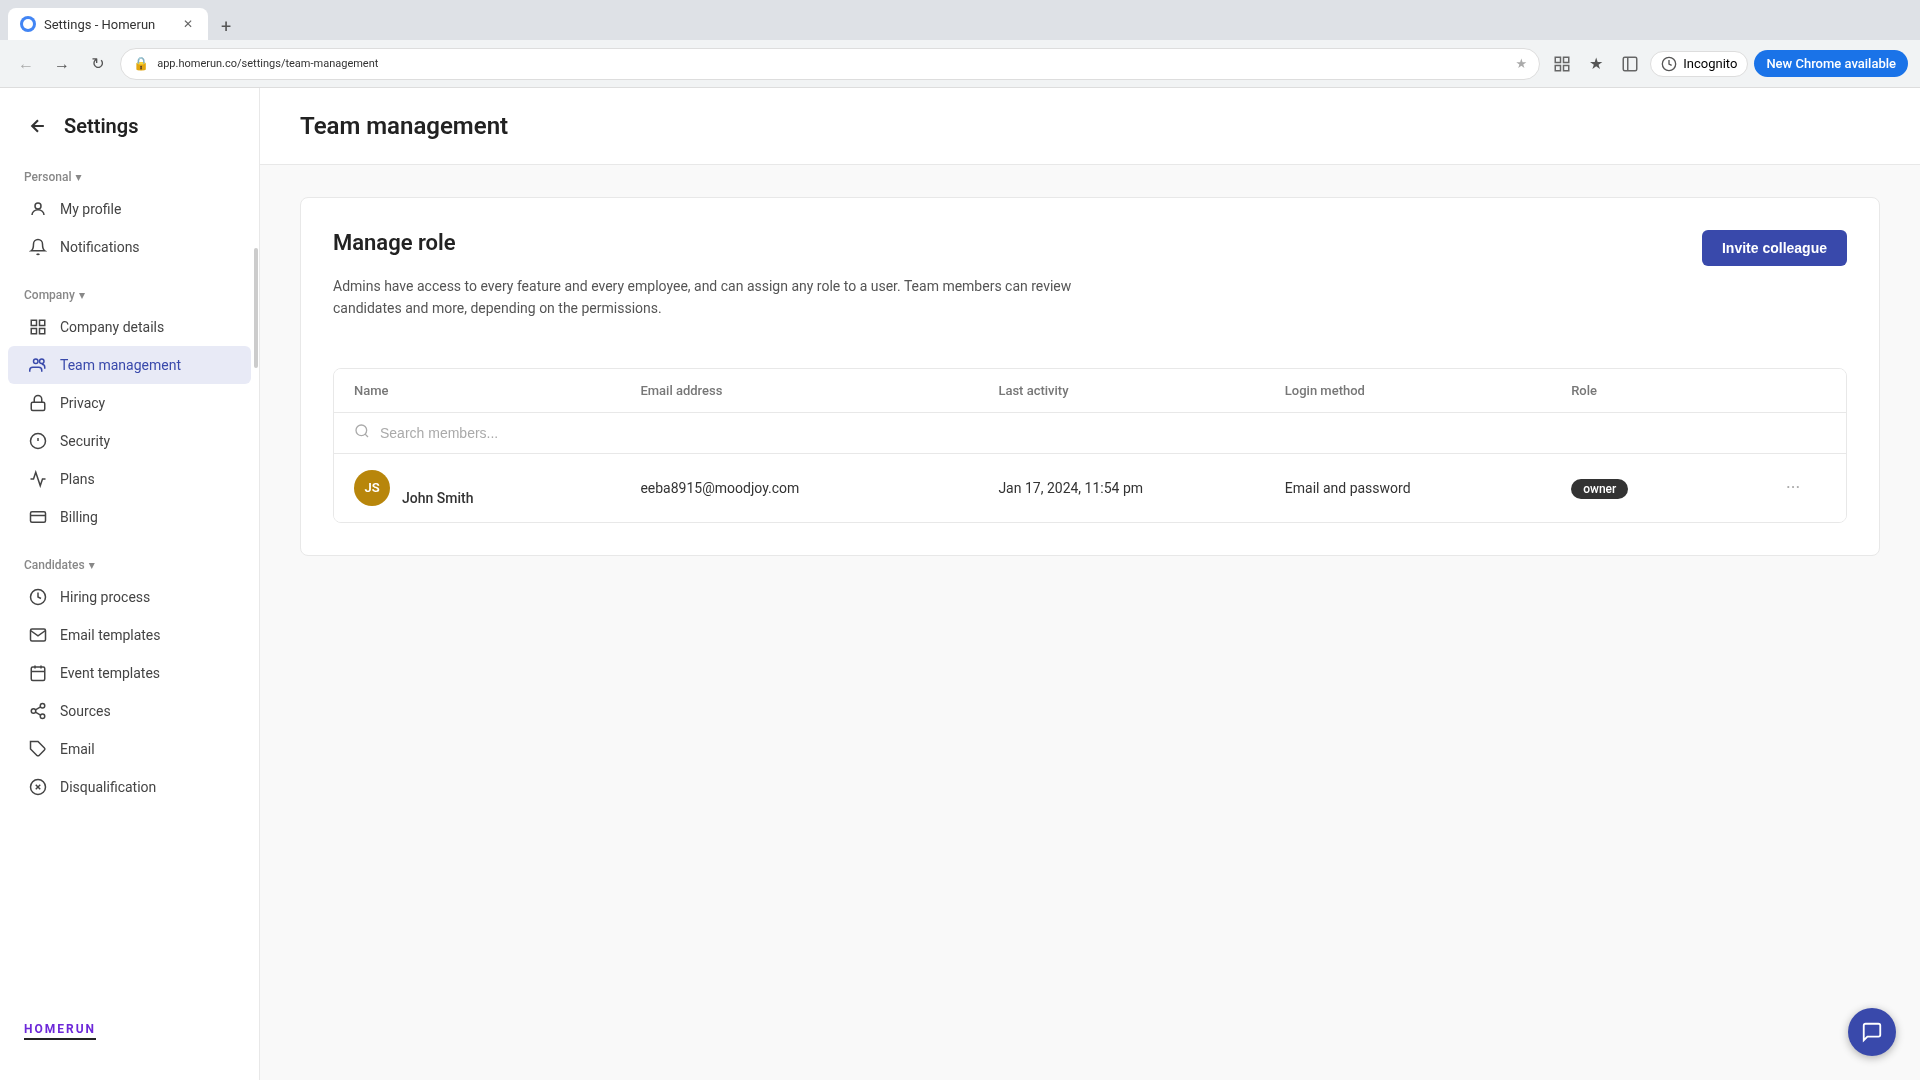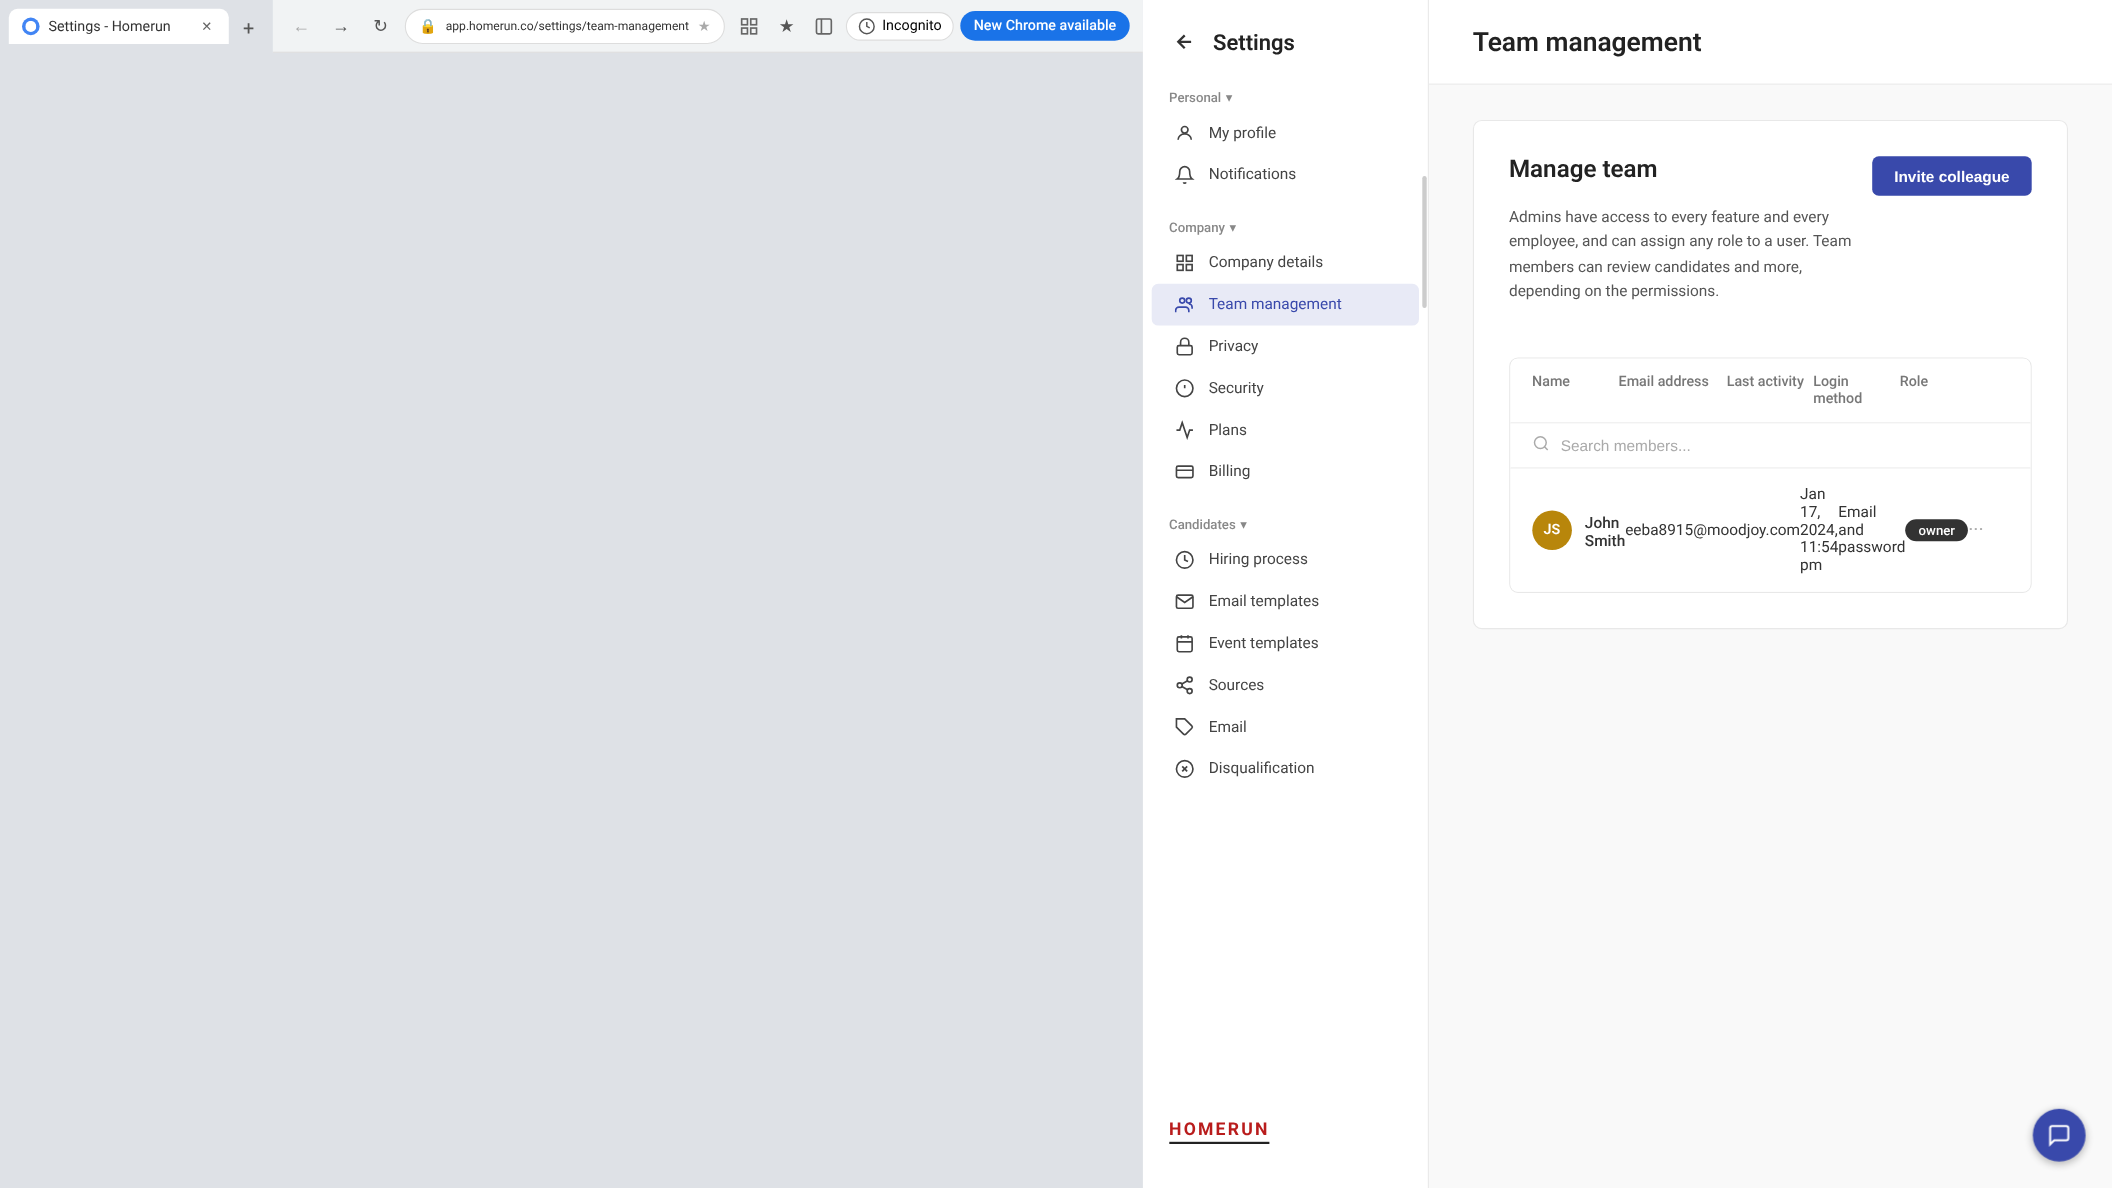--- a/index.html
+++ b/index.html
@@ -1,19 +1,19 @@
 <!DOCTYPE html>
 <html><head>
   <meta charset="utf-8">
   <style>
     * { margin: 0; padding: 0; box-sizing: border-box; }
     body { font-family: -apple-system, BlinkMacSystemFont, 'Segoe UI', Roboto, sans-serif; background: #f5f5f5; overflow: hidden; }
 
     
-    .browser-chrome { background: #dee1e6; width: 1920px; height: 1080px; display: flex; flex-direction: row; }
+    .browser-chrome { background: #dee1e6; width: 1920px; height: 1080px; display: flex; flex-direction: column; }
     .browser-title-bar { background: #dee1e6; height: 40px; display: flex; align-items: flex-end; padding: 0 8px; }
     .browser-tab { background: white; height: 32px; display: flex; align-items: center; padding: 0 12px; border-radius: 8px 8px 0 0; gap: 8px; min-width: 200px; }
     .browser-tab .tab-icon { width: 16px; height: 16px; background: #4285f4; border-radius: 50%; display: flex; align-items: center; justify-content: center; }
     .tab-title { font-size: 13px; color: #333; flex: 1; }
     .tab-close { width: 16px; height: 16px; display: flex; align-items: center; justify-content: center; border-radius: 50%; cursor: pointer; color: #666; font-size: 12px; }
     .new-tab-btn { width: 28px; height: 28px; display: flex; align-items: center; justify-content: center; border-radius: 50%; cursor: pointer; color: #555; font-size: 18px; margin-left: 4px; }
 
     .browser-toolbar { background: #f1f3f4; height: 48px; display: flex; align-items: center; padding: 0 12px; gap: 8px; border-bottom: 1px solid #ddd; }
     .nav-btn { width: 28px; height: 28px; display: flex; align-items: center; justify-content: center; border-radius: 50%; cursor: pointer; color: #555; font-size: 16px; }
     .nav-btn.disabled { color: #aaa; cursor: default; }
@@ -35,21 +35,21 @@
     .sidebar-scrollbar { position: absolute; right: 0; top: 0; width: 6px; height: 100%; }
     .scrollbar-thumb { width: 4px; height: 120px; background: #ccc; border-radius: 3px; margin: 0 auto; margin-top: 160px; }
 
     .nav-section { padding: 8px 0; }
     .nav-section-label { padding: 6px 24px; font-size: 12px; color: #888; font-weight: 500; display: flex; align-items: center; gap: 4px; }
     .nav-item { display: flex; align-items: center; gap: 12px; padding: 9px 20px; cursor: pointer; border-radius: 6px; margin: 0 8px; color: #444; font-size: 14px; }
     .nav-item.active { background: #e8eaf6; color: #3949ab; }
     .nav-icon { width: 20px; height: 20px; display: flex; align-items: center; justify-content: center; flex-shrink: 0; }
 
     .sidebar-logo { margin-top: auto; padding: 20px 24px; }
-    .logo-text { font-size: 16px; font-weight: 700; letter-spacing: 2px; color: #b91c1c; border-bottom: 2px solid #222; display: inline-block; padding-bottom: 2px; }
+    .logo-text { font-size: 12px; font-weight: 700; letter-spacing: 2px; color: #6d28d9; border-bottom: 2px solid #222; display: inline-block; padding-bottom: 2px; }
 
     
     .main-content { flex: 1; background: #f9f9f9; overflow-y: auto; }
     .page-header { background: white; padding: 24px 40px; border-bottom: 1px solid #e8e8e8; }
     .page-title { font-size: 24px; font-weight: 600; color: #222; }
 
     .content-area { padding: 32px 40px; }
     .card { background: white; border-radius: 8px; border: 1px solid #e8e8e8; padding: 32px; }
     .card-title { font-size: 22px; font-weight: 600; color: #222; margin-bottom: 20px; }
     .card-desc { font-size: 14px; color: #555; line-height: 1.6; margin-bottom: 24px; max-width: 800px; }
@@ -309,21 +309,21 @@
 
     <div class="main-content">
       <div class="page-header">
         <h1 class="page-title">Team management</h1>
       </div>
 
       <div class="content-area">
         <div class="card">
           <div class="card-header-row">
             <div>
-              <h2 class="card-title">Manage team</h2>
+              <h2 class="card-title">Manage role</h2>
               <p class="card-desc">Admins have access to every feature and every employee, and can assign any role to a user. Team members can review candidates and more, depending on the permissions.</p>
             </div>
             <button class="invite-btn">Invite colleague</button>
           </div>
 
           <div class="table-wrapper">
             <div class="table-header">
               <span class="th">Name</span>
               <span class="th">Email address</span>
               <span class="th">Last activity</span>

